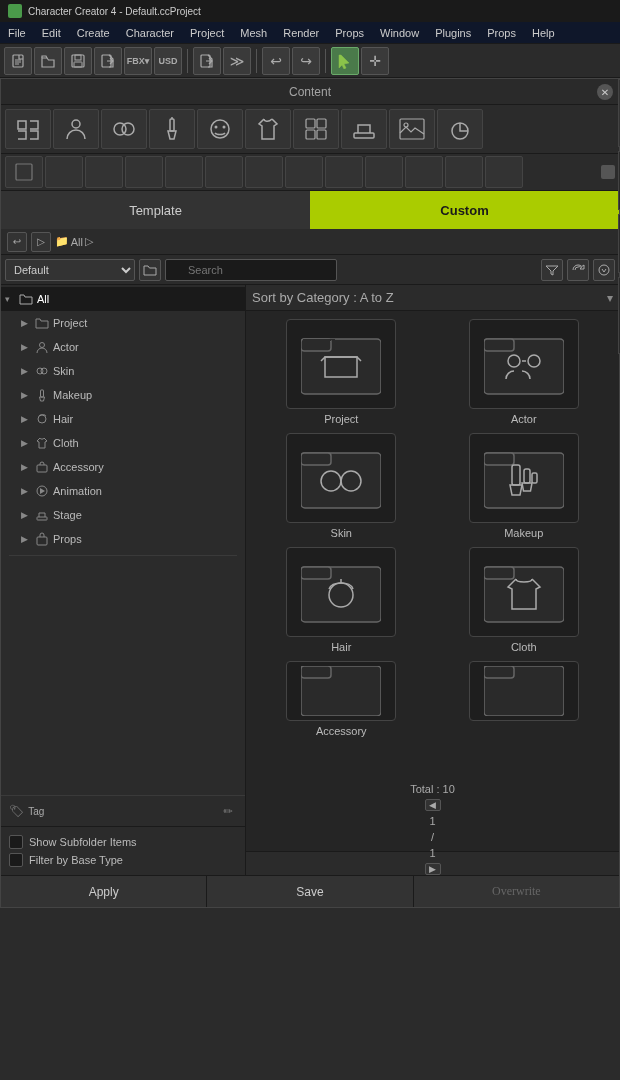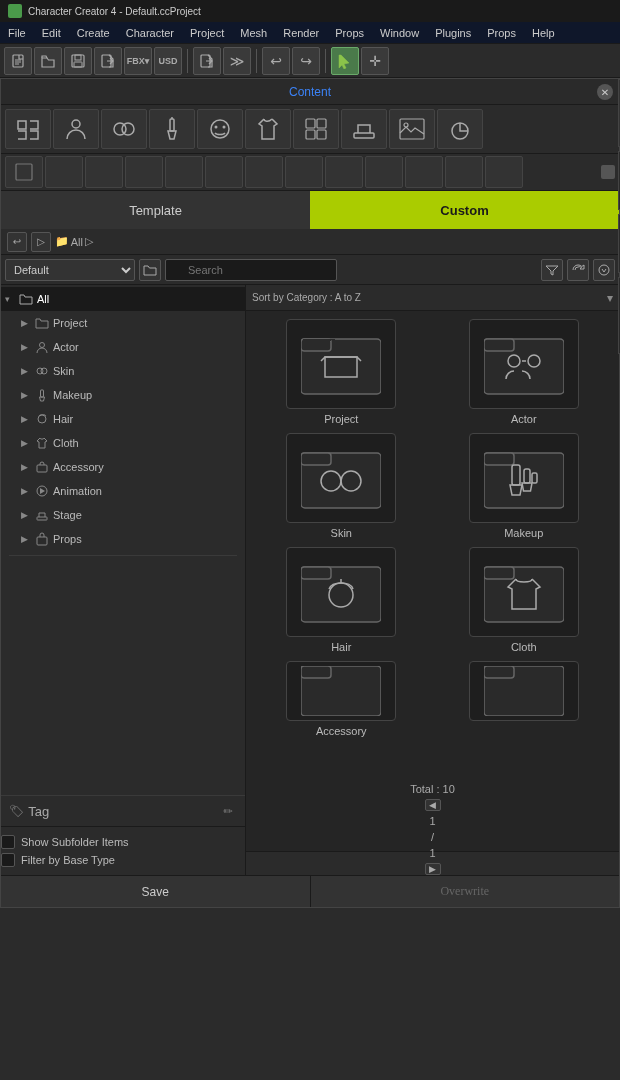--- a/index.html
+++ b/index.html
@@ -86,21 +86,21 @@
     .content-header {
       background: #2a2a2a;
       display: flex;
       align-items: center;
       justify-content: center;
       height: 26px;
       border-bottom: 1px solid #1a1a1a;
       position: relative;
     }
     .content-header-title {
-      color: #3b82f6;
+      color: #a3a3a3;
       font-size: 12px;
       font-weight: normal;
     }
     .content-header-close {
       position: absolute;
       right: 6px;
       top: 5px;
       width: 16px; height: 16px;
       background: #555;
       border-radius: 50%;
@@ -301,21 +301,21 @@
     }
 
     .tag-row {
       display: flex;
       align-items: center;
       padding: 6px 8px;
       gap: 4px;
       border-top: 1px solid #3a3a3a;
     }
     .tag-icon { font-size: 12px; color: #888; }
-    .tag-label { flex: 1; font-size: 13px; color: #aaa; }
+    .tag-label { flex: 1; font-size: 10px; color: #aaa; }
     .tag-edit-btn {
       width: 18px; height: 18px;
       background: none;
       border: none;
       color: #888;
       cursor: pointer;
       font-size: 11px;
       display: flex; align-items: center; justify-content: center;
     }
 
@@ -329,21 +329,21 @@
     .sort-bar {
       display: flex;
       align-items: center;
       height: 26px;
       padding: 0 6px;
       background: #2b2b2b;
       border-bottom: 1px solid #1a1a1a;
     }
     .sort-label {
       flex: 1;
-      font-size: 10px;
+      font-size: 13px;
       color: #aaa;
     }
     .sort-arrow {
       font-size: 12px;
       color: #888;
       cursor: pointer;
     }
 
     .grid-area {
       flex: 1;
@@ -402,21 +402,21 @@
       cursor: pointer;
       font-size: 9px;
       color: #aaa;
     }
 
     
     .checkbox-row {
       display: flex;
       flex-direction: column;
       gap: 4px;
-      padding: 8px 8px 8px 0;
+      padding: 8px 8px 8px 8px;
       background: #2b2b2b;
       border-top: 1px solid #1a1a1a;
     }
     .checkbox-item {
       display: flex;
       align-items: center;
       gap: 6px;
       font-size: 11px;
       color: #bbb;
       cursor: pointer;
@@ -935,16 +935,17 @@
         <div class="page-nav-btn">◀</div>
         <span>1</span>
         <span>/</span>
         <span>1</span>
         <div class="page-nav-btn">▶</div>
       </div>
     </div>
   </div>
 
   <div class="bottom-buttons">
+    <button class="bottom-btn">Apply</button>
     <button class="bottom-btn">Save</button>
     <button class="bottom-btn disabled">Overwrite</button>
   </div>
 </div>
 
 </body></html>

